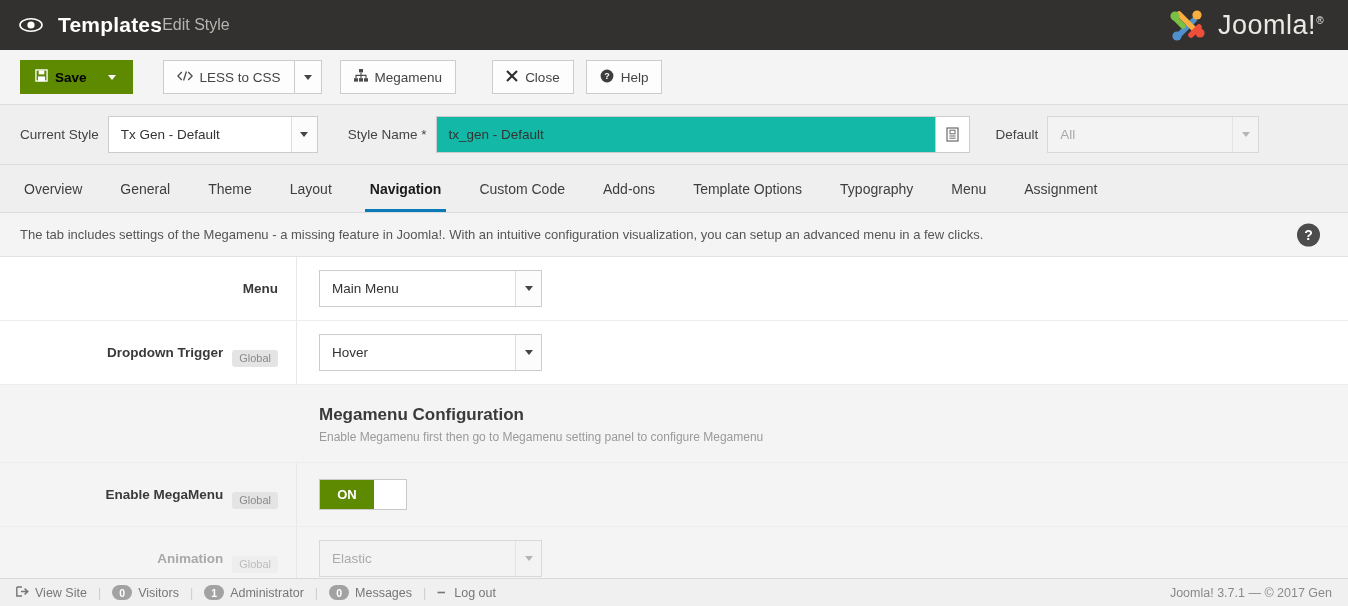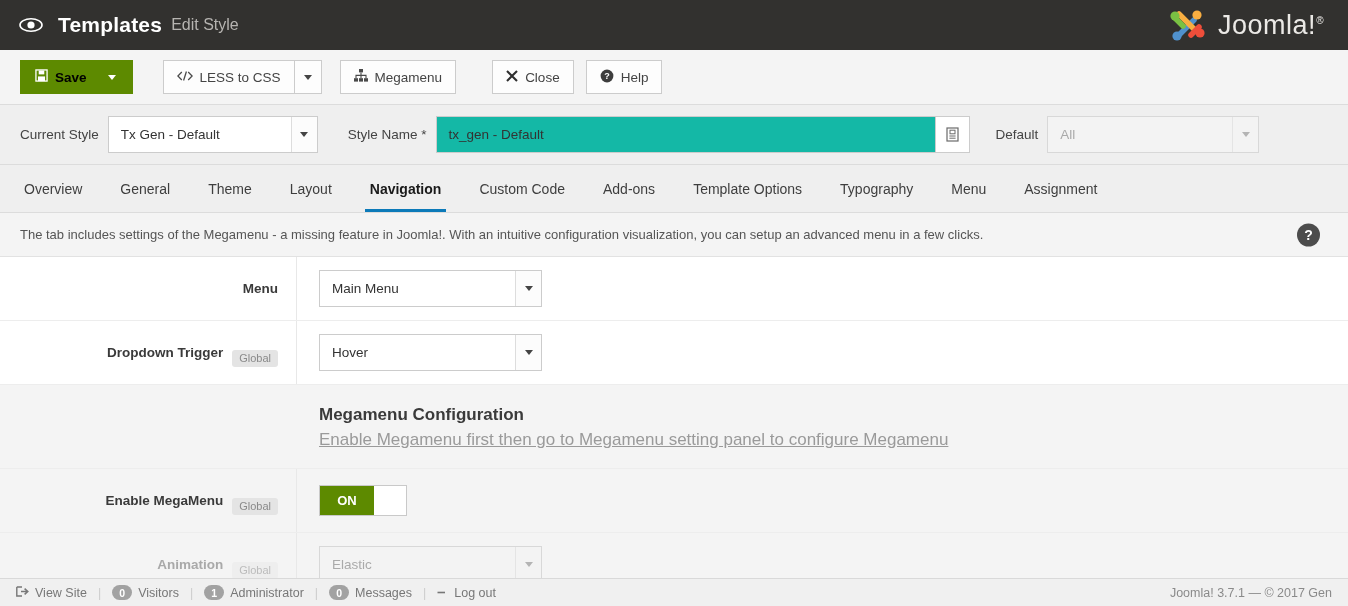--- a/index.html
+++ b/index.html
@@ -15,21 +15,21 @@
   .topbar {
     height: 50px; background: #32312f;
     display: flex; align-items: center;
     padding: 0 18px 0 18px;
     position: relative;
   }
   .eye-icon { width: 26px; height: 26px; display: inline-flex; align-items: center; justify-content: center; margin-right: 14px; }
   .page-title {
     color: #ffffff; font-size: 21px; font-weight: bold; letter-spacing: .2px;
   }
-  .page-subtitle { color: #b6b4b1; font-size: 16px; font-weight: normal; margin-left: 9px; }
+  .page-subtitle { color: #b6b4b1; font-size: 16px; font-weight: normal; margin-left: 0; }
   .brand {
     position: absolute; right: 24px; top: 50%; transform: translateY(-50%);
     display: flex; align-items: center; gap: 8px;
   }
   .brand-text { color: #ebe9e6; font-size: 27px; letter-spacing: .5px; font-weight: 300; }
   .brand-reg { font-size: 10px; vertical-align: super; }
 
   
   .toolbar {
     height: 55px; background: #f4f4f4;
@@ -139,21 +139,21 @@
   .badge-global {
     background: #e4e4e4; color: #8a8a8a; font-size: 11px;
     padding: 3px 7px; border-radius: 3px; line-height: 1; margin-top: 12px;
   }
   .row-label.muted .badge-global { color: #bcbcbc; background: #eeeeee; }
   .row-field { padding-left: 22px; display: flex; align-items: center; }
 
   .section-head { padding: 20px 0 18px 297px; }
   .section-head .sh-inner { padding-left: 22px; }
   .section-title { font-size: 17px; font-weight: bold; color: #3a3a3a; margin-bottom: 5px; }
-  .section-sub { font-size: 17px; color: #9a9a9a; text-decoration: underline; }
+  .section-sub { font-size: 12px; color: #9a9a9a; }
 
   .toggle {
     display: inline-flex; height: 31px; border: 1px solid #c9c9c9; width: 88px;
     background: #ffffff; cursor: pointer;
   }
   .toggle .on {
     background: #5d8a00; color: #ffffff; font-weight: bold; font-size: 13px;
     flex: 0 0 54px; display: flex; align-items: center; justify-content: center;
   }
   .toggle .knob { flex: 1; background: #ffffff; }

